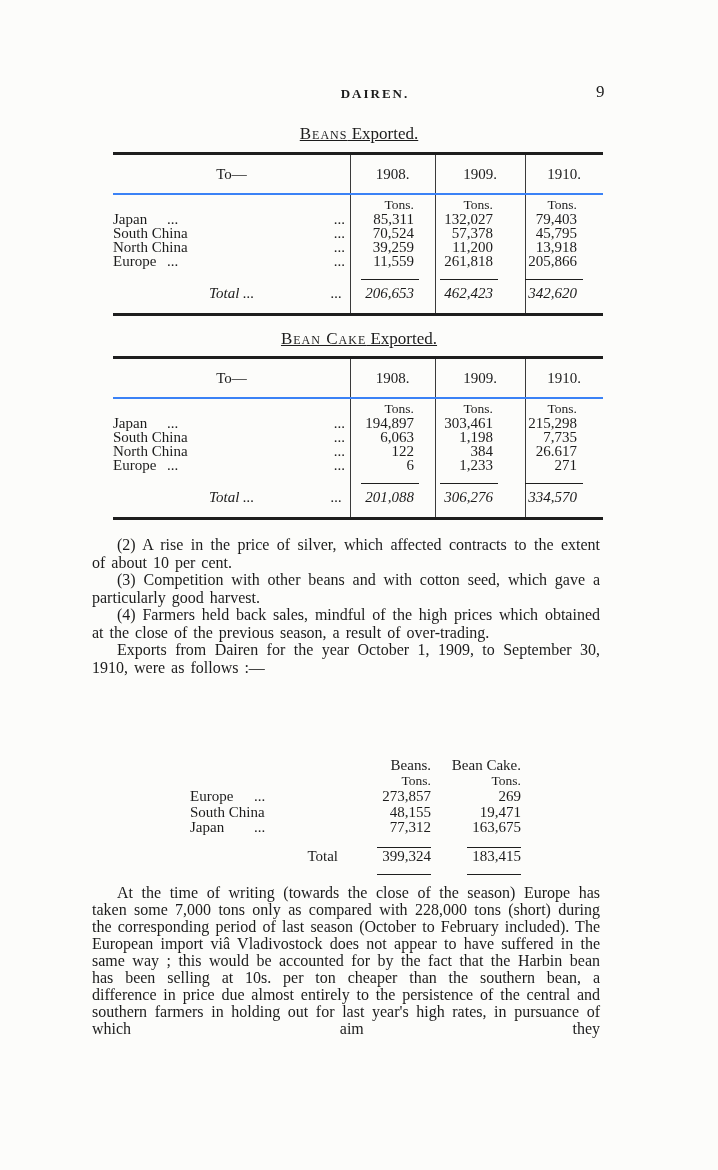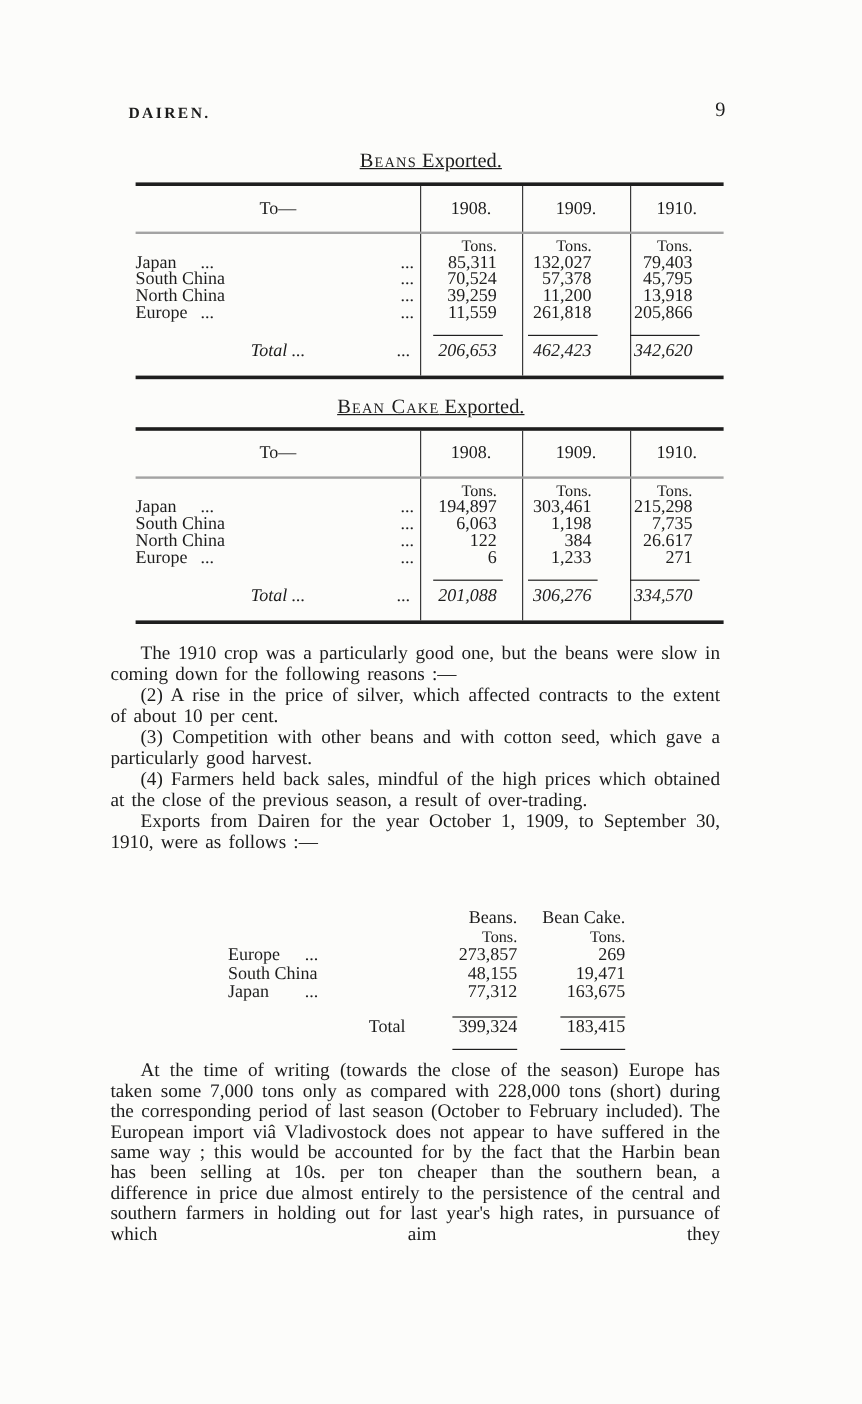--- a/index.html
+++ b/index.html
@@ -3,42 +3,42 @@
 <meta charset="utf-8">
 <style>
   html,body{margin:0;padding:0;background:#e8e8e6;}
   .page{
     position:relative; width:718px; height:1170px; margin:0 auto;
     background:#fcfcfa; color:#1c1c1c; overflow:hidden;
     font-family:"Liberation Serif","DejaVu Serif",serif;
   }
   
   .running-head{
-    position:absolute; left:107px; width:488px; top:86px;
-    text-align:left; font-size:13px; letter-spacing:2px; font-weight:bold;
+    position:absolute; left:131px; width:488px; top:86px;
+    text-align:center; font-size:13px; letter-spacing:2px; font-weight:bold;
   }
   .page-num{ position:absolute; left:596px; top:82px; font-size:17px; }
 
   
   .tbl-title{ position:absolute; left:115px; width:488px; text-align:center; font-size:17px;text-decoration:underline; }
   .t1{ top:124px; } .t2{ top:329px; }
   .sc{ font-variant:small-caps; letter-spacing:1px; }
 
   
   .xtable{
     position:absolute; left:113px; width:490px;
     border-top:3px solid #1e1e1e; border-bottom:3px solid #1e1e1e;
     font-size:15px;
   }
   .xt1{ top:152px; } .xt2{ top:356px; }
   .vline{ position:absolute; top:0; bottom:0; width:1px; background:#3a3a3a; }
   .v1{ left:237px; } .v2{ left:322px; } .v3{ left:412px; }
   .trow{ display:flex; position:relative; }
   .c0{ width:237px; } .c1{ width:85px; } .c2{ width:90px; } .c3{ width:78px; }
-  .hdr{ height:38px; align-items:center; border-bottom:2px solid #a3a3a3; }
+  .hdr{ height:38px; align-items:center; border-bottom:2px solid #3b82f6; }
   .hdr .cell{ text-align:center; }
   .tonsrow{ height:15px; line-height:15px; margin-top:2px; }
   .tons{ font-size:13.5px; }
   .num{ text-align:right; }
   .c1.num{ padding-right:21px; box-sizing:border-box; }
   .c2.num{ padding-right:32px; box-sizing:border-box; }
   .c3.num{ padding-right:26px; box-sizing:border-box; }
   .drow{ height:14px; line-height:14px; }
   .lab{ display:flex; }
   .nm{ display:inline-block; min-width:54px; }
@@ -267,21 +267,20 @@
           <span class="sp"></span>
           <span class="lead">...</span>
         </div>
       <div class="c1 num">201,088</div>
       <div class="c2 num">306,276</div>
       <div class="c3 num">334,570</div>
     </div>
   </div>
 
   <div class="bodyblock">
-    <p>The 1910 crop was a particularly good one, but the beans were slow in coming down for the following reasons :—</p>
     <p>(2) A rise in the price of silver, which affected contracts to the extent of about 10 per cent.</p>
     <p>(3) Competition with other beans and with cotton seed, which gave a particularly good harvest.</p>
     <p>(4) Farmers held back sales, mindful of the high prices which obtained at the close of the previous season, a result of over-trading.</p>
     <p>Exports from Dairen for the year October 1, 1909, to September 30, 1910, were as follows :—</p>
   </div>
 
   <div class="mini">
     <div class="mrow mhead">
       <div class="ml"></div>
       <div class="mb">Beans.</div>

